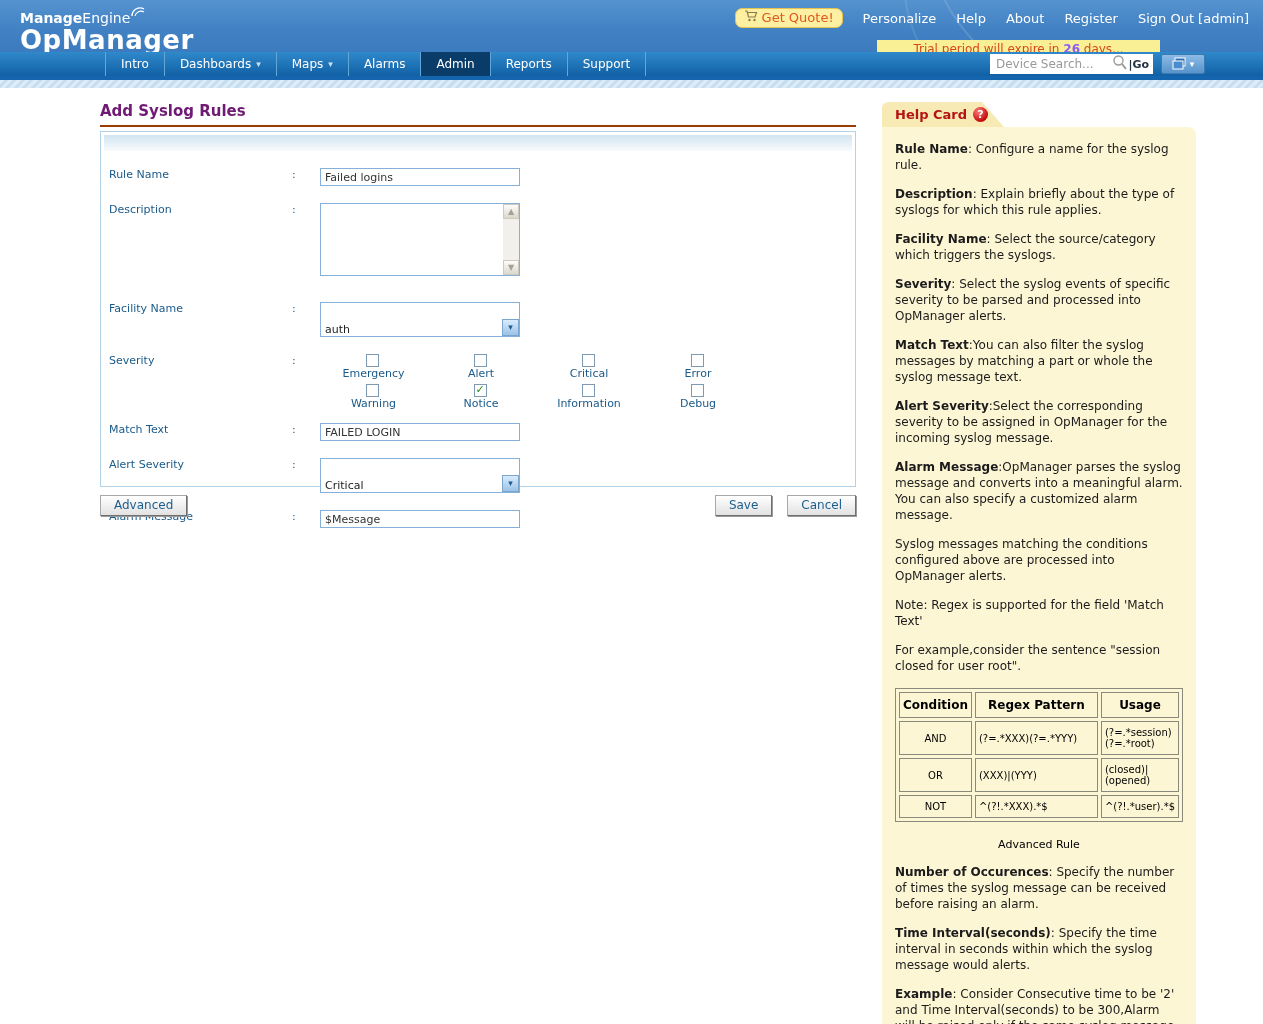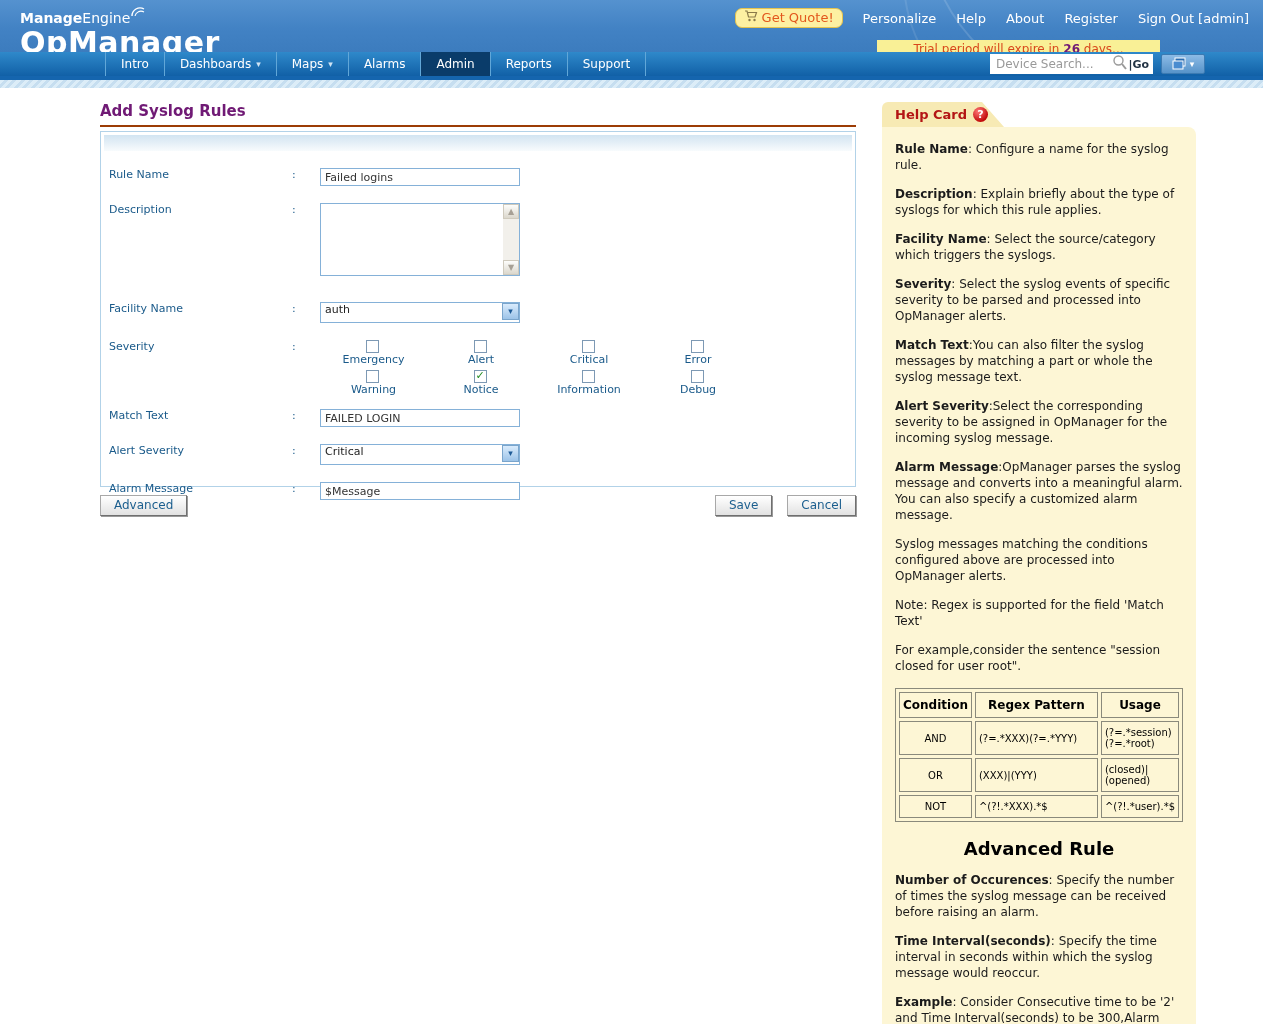--- a/index.html
+++ b/index.html
@@ -9,29 +9,29 @@
   
   .header { position:relative; height:52px;
     background:linear-gradient(180deg,#5592cf 0%,#4282c4 55%,#3c7cbe 100%); overflow:hidden; }
   .swoosh1,.swoosh2 { position:absolute; border-radius:50%; border:2px solid rgba(255,255,255,.14); }
   .swoosh1 { width:420px; height:300px; right:-80px; top:-180px; transform:rotate(18deg); }
   .swoosh2 { width:520px; height:380px; right:-160px; top:-210px; border-color:rgba(255,255,255,.10); }
   .logo { position:absolute; left:20px; top:5px; color:#fff; line-height:1.1; }
   .logo-top { font-size:14px; }
   .logo-top b { font-weight:bold; }
   .logo-arc { display:inline-block; vertical-align:super; }
-  .logo-main { font-size:30px; font-weight:bold; letter-spacing:.5px; }
+  .logo-main { font-size:26px; font-weight:bold; letter-spacing:.5px; }
   .header-right { position:absolute; top:8px; right:14px; display:flex; align-items:center; gap:20px; }
   .hlink { color:#fff; font-size:13px; cursor:pointer; white-space:nowrap; }
   .quote-btn { display:flex; align-items:center; gap:4px; background:#fdf0a2;
     border:1px solid #e4c34f; border-radius:7px; padding:1px 8px 2px; cursor:pointer; }
   .quote-btn span { color:#e2571d; font-size:13px; }
   .trial-bar { position:absolute; top:40px; right:103px; width:283px; height:18px;
     background:#f9f096; text-align:center; font-size:12px; color:#d8481c; line-height:18px; }
-  .trial-bar b { color:#701a75; font-weight:bold; }
+  .trial-bar b { color:#8b5cf6; font-weight:bold; }
 
   
   .nav { position:relative; height:24px; background:linear-gradient(180deg,#2f89ca,#1160a6); }
   .nav-tabs { display:flex; height:24px; margin-left:105px; }
   .nav-tab { display:flex; align-items:center; gap:5px; padding:0 15px; color:#fff; font-size:12px;
     border-left:1px solid #61a7d8; cursor:pointer; white-space:nowrap; }
   .nav-tab:last-child { border-right:1px solid #61a7d8; }
   .nav-tab.active { background:#0a3c6a; }
   .tab-caret { font-size:9px; color:#cfe4f4; }
   .nav-search { position:absolute; top:2px; right:110px; width:163px; height:20px; background:#fff;
@@ -65,22 +65,22 @@
   .txt-input { width:200px; height:18px; border:1px solid #85b1d8; font-size:11px; color:#333;
     padding:0 4px; font-family:inherit; outline:none; }
   
   .desc-area { width:200px; height:73px; border:1px solid #85b1d8; background:#fff; display:flex; }
   .desc-text { flex:1; }
   .desc-scroll { width:16px; display:flex; flex-direction:column; background:#f2f0eb; }
   .scroll-btn { height:15px; background:linear-gradient(180deg,#fdfdfb,#dbd7cc); border:1px solid #cfcabd;
     color:#a7a095; font-size:8px; line-height:13px; text-align:center; }
   .scroll-track { flex:1; }
   
-  .sel { width:200px; height:21px; border:1px solid #85b1d8; background:#fff; display:flex;
-    align-items:flex-start; cursor:pointer; }
+  .sel { width:200px; height:35px; border:1px solid #85b1d8; background:#fff; display:flex;
+    align-items:flex-end; cursor:pointer; }
   .sel-value { flex:1; font-size:11px; color:#222; padding-left:4px; }
   .sel-arrow { width:17px; height:17px; background:linear-gradient(180deg,#d9ebfc,#9cc3e8);
     border:1px solid #7aa5cc; color:#1d5a96; font-size:9px; line-height:15px; text-align:center; }
   
   .chk-grid { display:grid; grid-template-columns:107px 108px 108px 110px; row-gap:4px; }
   .chk-item { display:flex; align-items:center; cursor:pointer;flex-direction:column; }
   .chk-box { width:13px; height:13px; border:1px solid #7d99b4; background:#fff; margin-right:2px;
     position:relative; }
   .chk-box.checked::before { content:"✓"; position:absolute; left:1px; top:-2px; color:#1f8b1f;
     font-weight:bold; font-size:11px; }
@@ -104,21 +104,21 @@
   .help-body { background:#fdf6d5; border-radius:8px; border-top-left-radius:0;
     padding:1px 13px 20px; min-height:810px; }
   .help-body p { font-size:12px; line-height:16px; color:#1b1b1b; margin:13px 0; }
   .help-body p b { font-weight:bold; }
   .help-table { width:100%; border:1px solid #8a8a7c; border-collapse:separate; border-spacing:3px;
     margin:14px 0 2px; }
   .help-table th,.help-table td { border:1px solid #8a8a7c; font-size:10px; padding:5px 3px; }
   .help-table th { font-weight:bold; text-align:center; font-size:12px; }
   .help-table td.cond { text-align:center; }
   .col-cond { width:66px; } .col-regex { width:128px; }
-  .adv-heading { text-align:center; font-weight:bold; font-size:18px; margin:16px 0 2px; }
+  .adv-heading { text-align:center; font-weight:normal; font-size:11px; margin:16px 0 2px; }
 
   
   .footer { margin-left:100px; width:1061px; margin-top:30px; border-top:1px solid #9fc4de;
     padding-top:7px; }
   .footer-text { text-align:right; font-size:11.5px; color:#8b8b8b; }
 </style>
 </head>
 <body>
 
 <div class="header">
@@ -344,21 +344,21 @@
         <tr>
           <td class="cond">NOT</td>
           <td>^(?!.*XXX).*$</td>
           <td>^(?!.*user).*$</td>
         </tr>
       </tbody>
         </table>
 
       <div class="adv-heading">Advanced Rule</div>
       <p><b>Number of Occurences</b><span>: Specify the number of times the syslog message can be received before raising an alarm.</span></p>
-      <p><b>Time Interval(seconds)</b><span>: Specify the time interval in seconds within which the syslog message would reoccur.</span></p>
+      <p><b>Time Interval(seconds)</b><span>: Specify the time interval in seconds within which the syslog message would alerts.</span></p>
       <p><b>Example</b><span>: Consider Consecutive time to be '2' and Time Interval(seconds) to be 300,Alarm will be raised only if the same syslog message is received twice within the time interval 200 seconds.</span></p>
     </div>
   </div>
 </div>
 
 <div class="footer">
   <div class="footer-text">Copyright © 2003-2009 AdventNet Inc. All rights reserved</div>
 </div>
 
 </body></html>

